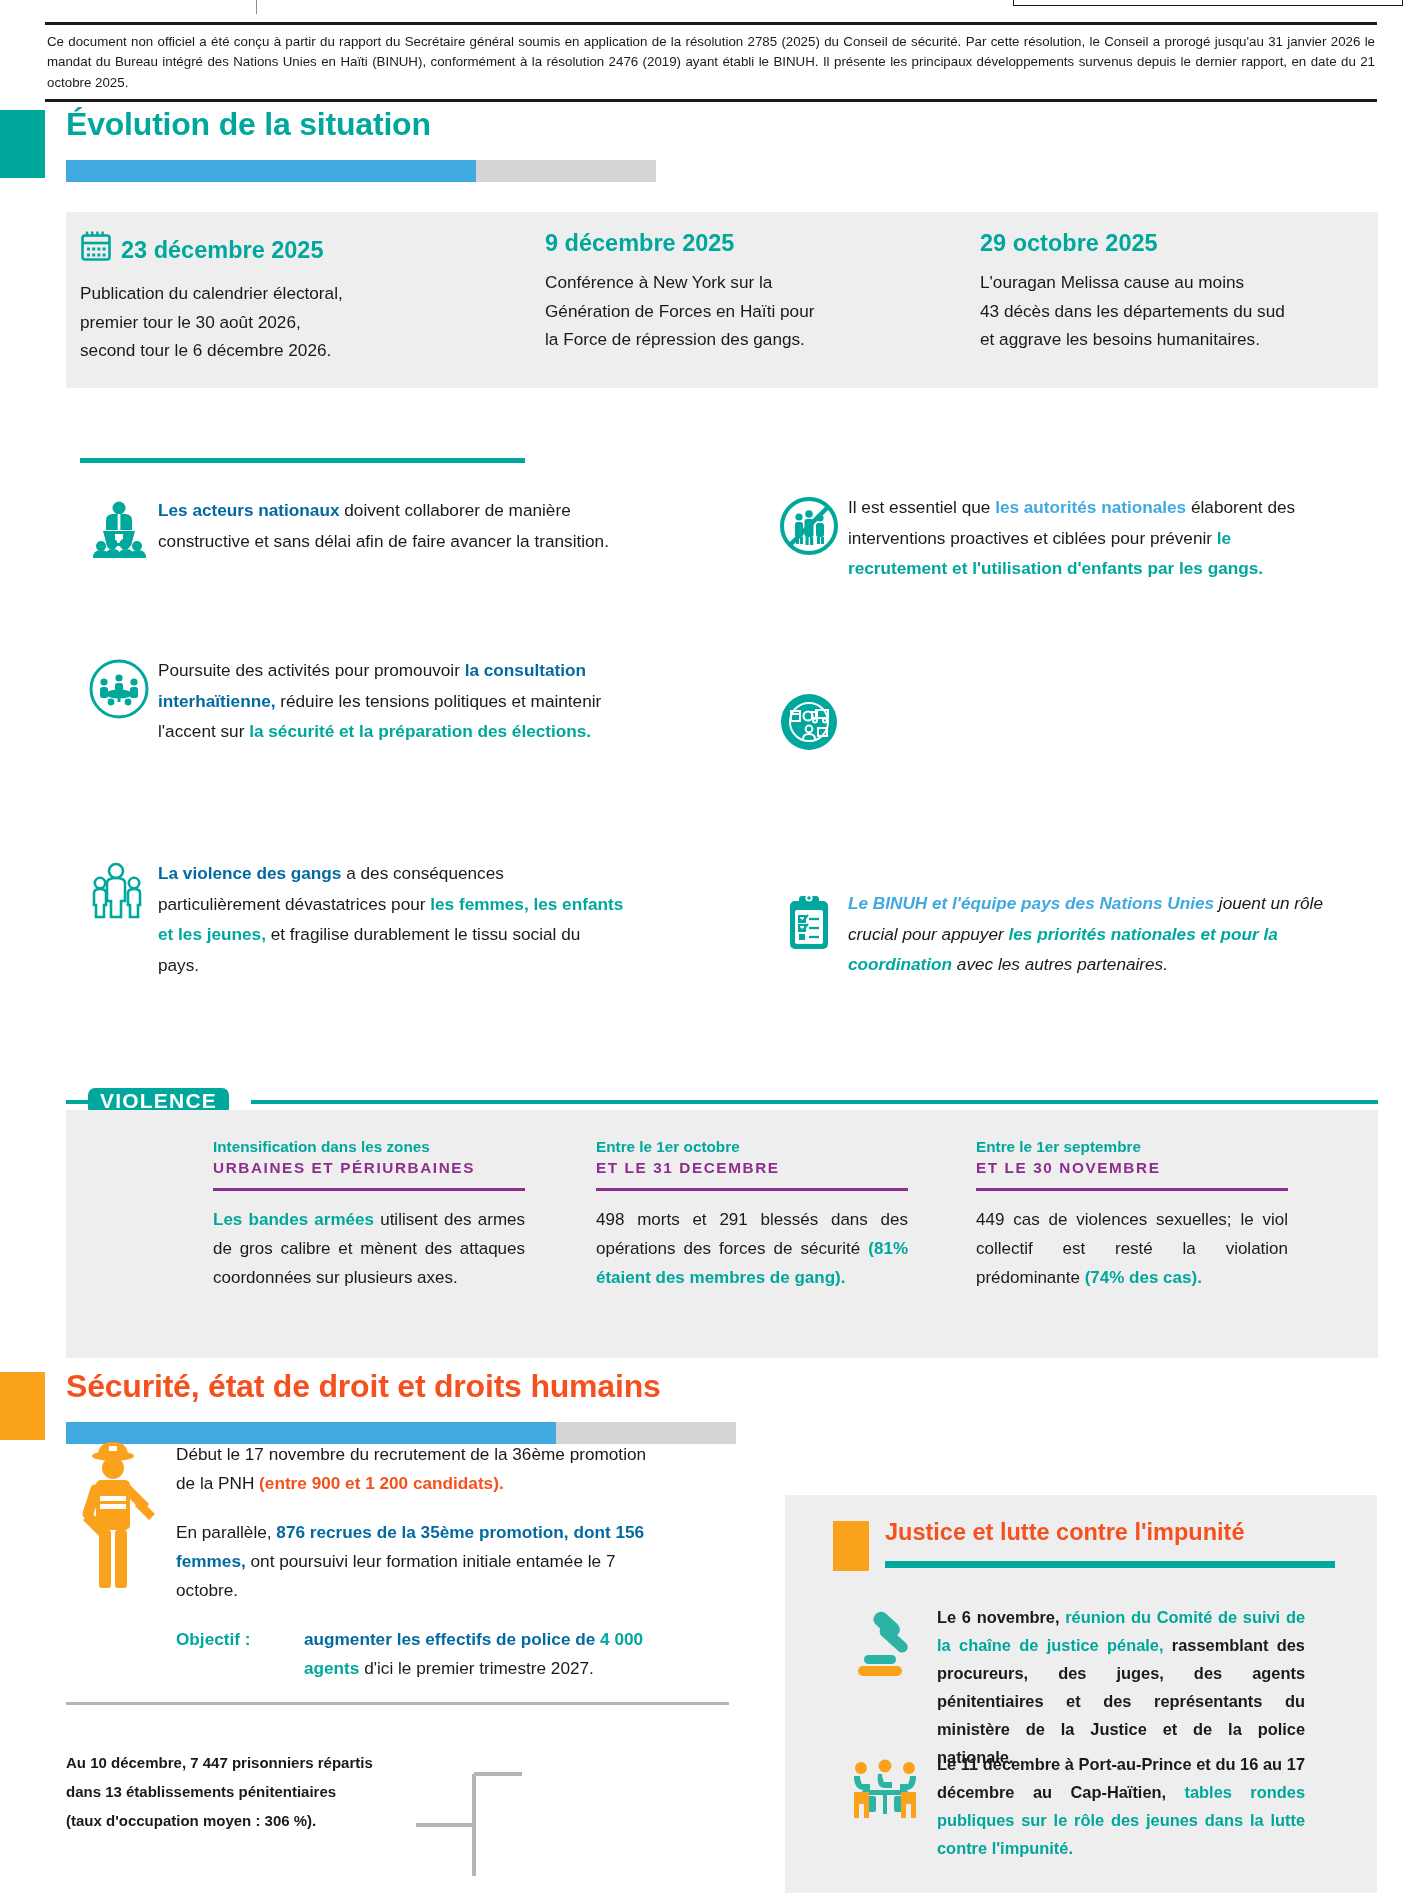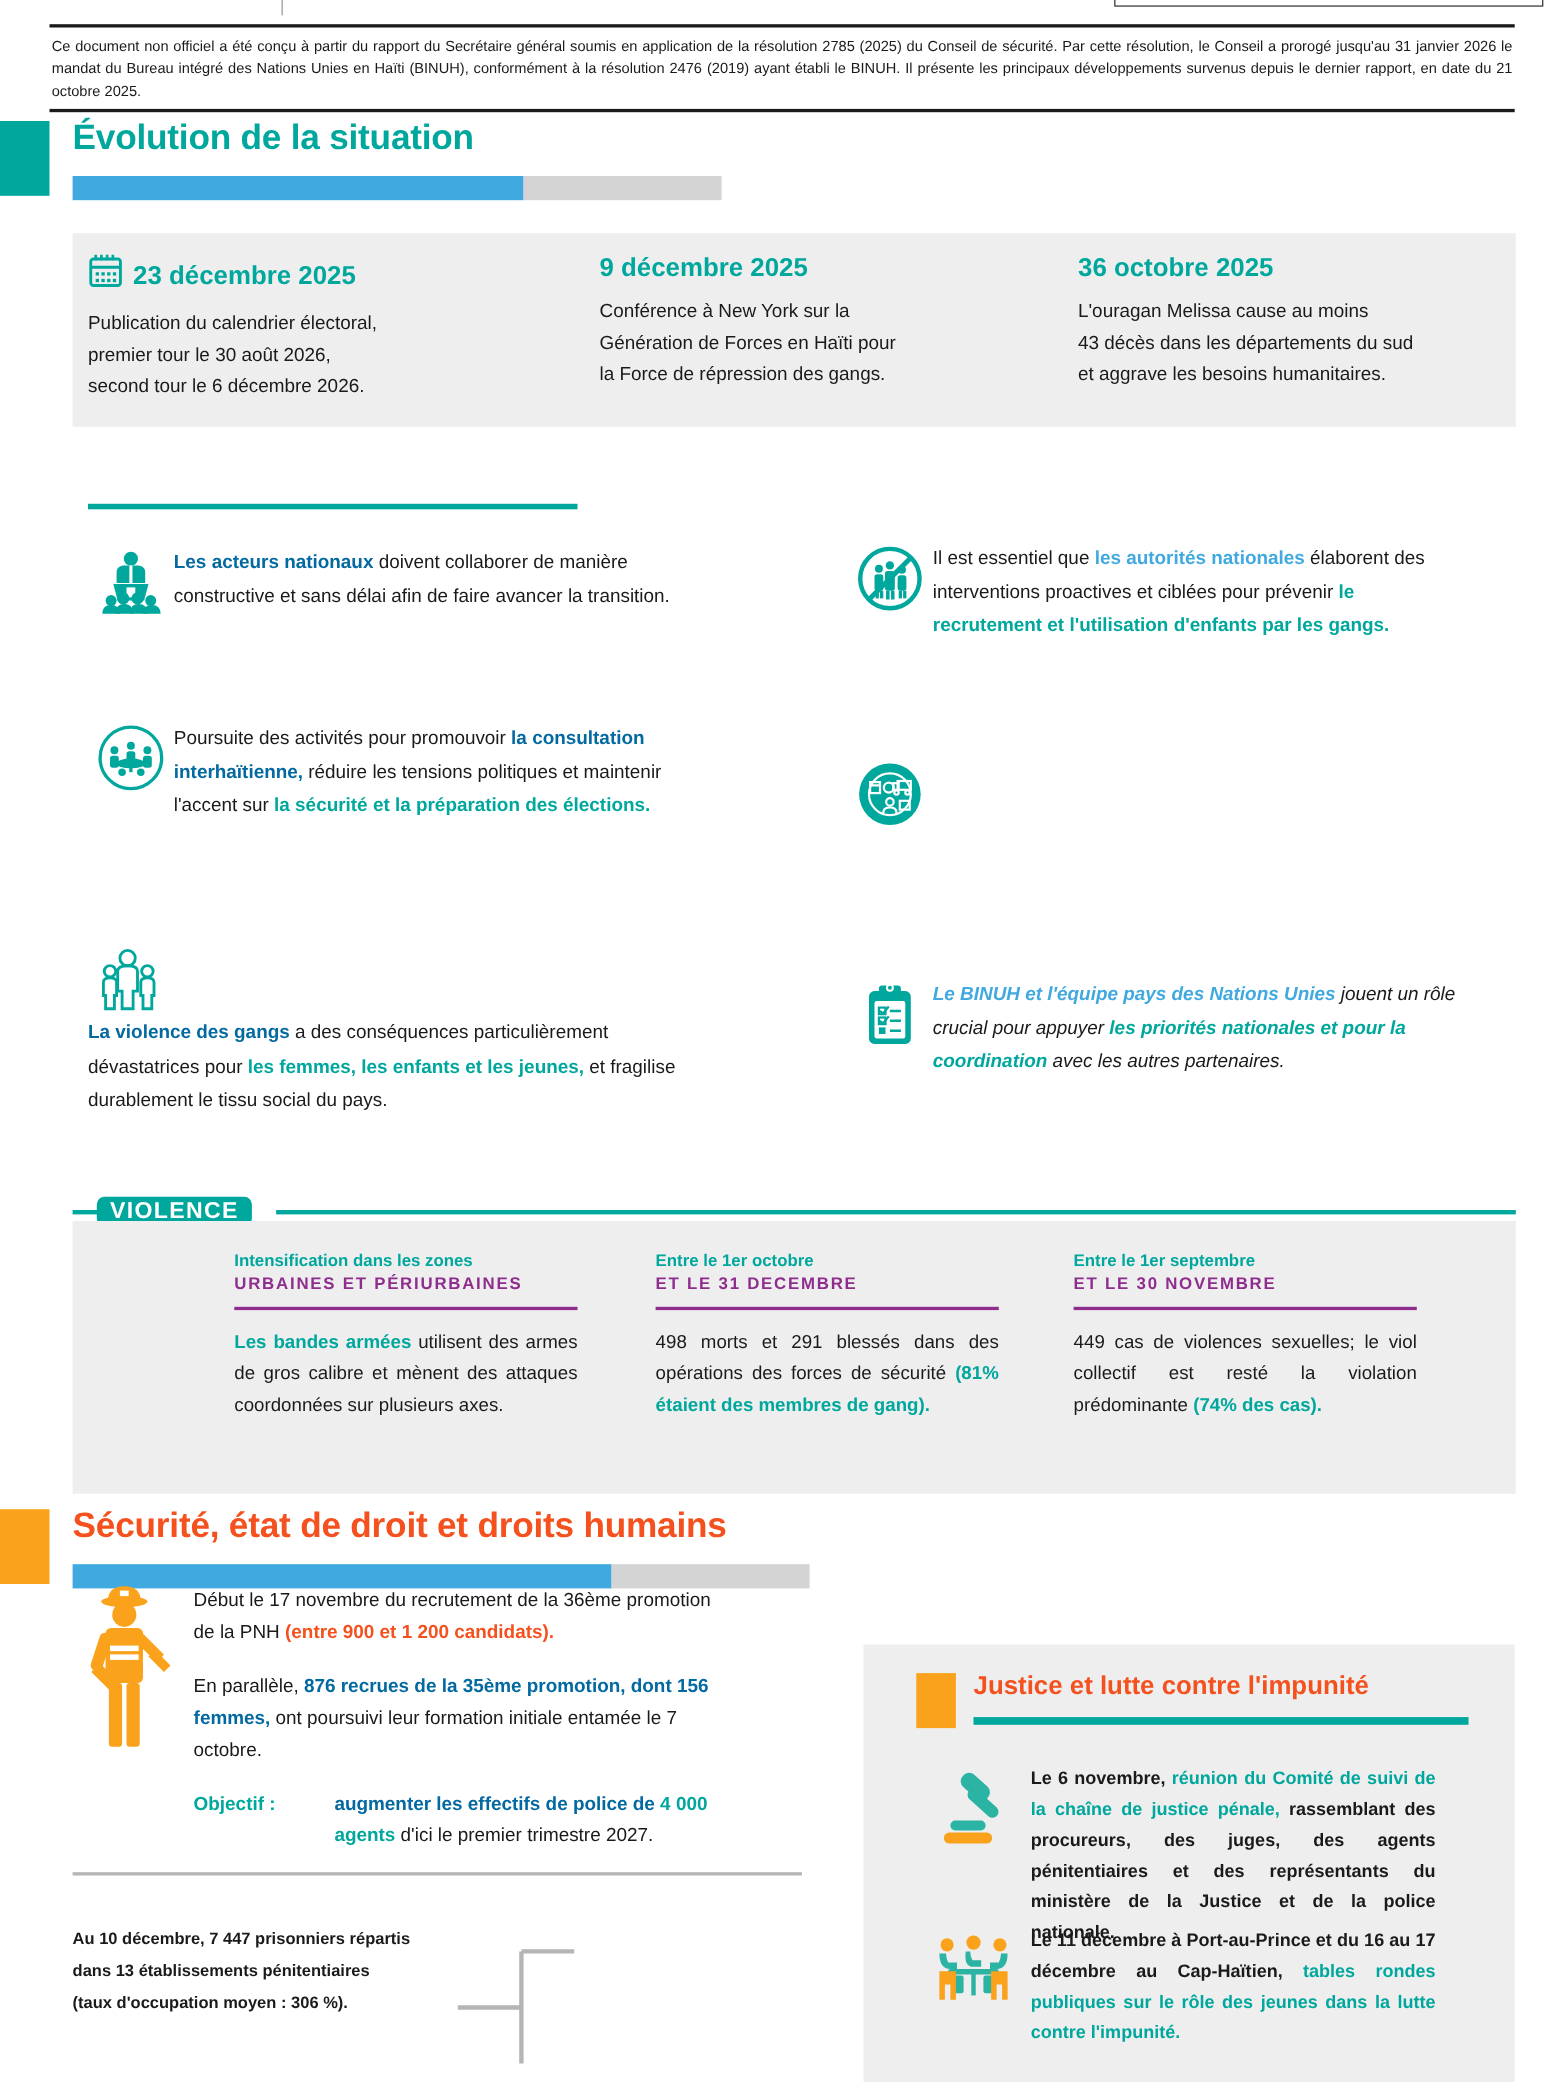--- a/index.html
+++ b/index.html
@@ -157,21 +157,21 @@
 <div class="tl-card" style="left:545px; width:390px;">
   <div class="tl-date">9 décembre 2025</div>
   <div class="tl-body">
     <div>Conférence à New York sur la</div>
     <div>Génération de Forces en Haïti pour</div>
     <div>la Force de répression des gangs.</div>
   </div>
 </div>
 
 <div class="tl-card" style="left:980px; width:420px;">
-  <div class="tl-date">36 octobre 2025</div>
+  <div class="tl-date">29 octobre 2025</div>
   <div class="tl-body">
     <div>L'ouragan Melissa cause au moins</div>
     <div>43 décès dans les départements du sud</div>
     <div>et aggrave les besoins humanitaires.</div>
   </div>
 </div>
 
 <div class="bl-rule" style="left:80px; top:458px; width:445px;"></div>
 
 <div class="bullet" style="left:80px; top:495px; width:530px;">
@@ -211,21 +211,21 @@
         <rect x="42" y="29" width="8" height="11" rx="2.5" fill="#00A79D"></rect>
       <circle cx="23" cy="44" r="3.4" fill="#00A79D"></circle>
         <circle cx="40" cy="44" r="3.4" fill="#00A79D"></circle>
     </svg>
   </div>
   <div class="bl-txt">
     <span class="k">Poursuite des activités pour promouvoir </span><span class="o">la consultation interhaïtienne, </span><span class="k">réduire les tensions politiques et maintenir l'accent sur </span><span class="t">la sécurité et la préparation des élections.</span>
   </div>
 </div>
 
-<div class="bullet" style="left:80px; top:858px; width:545px;flex-direction:column;">
+<div class="bullet" style="left:80px; top:858px; width:545px;">
   <div class="bl-ico">
     <svg width="62" height="62" viewBox="0 0 62 62">
       <g fill="none" stroke="#00A79D" stroke-width="2.6">
         <circle cx="28" cy="10" r="7"></circle>
         <path d="M19 22 Q19 17 28 17 Q37 17 37 22 L37 40 L33 40 L33 56 L23 56 L23 40 L19 40 Z"></path>
         <circle cx="12" cy="22" r="5.2"></circle>
         <path d="M6 32 Q6 28 12 28 Q18 28 18 32 L18 44 L16 44 L16 56 L8 56 L8 44 L6 44 Z"></path>
         <circle cx="46" cy="22" r="5.2"></circle>
         <path d="M40 32 Q40 28 46 28 Q52 28 52 32 L52 44 L50 44 L50 56 L42 56 L42 44 L40 44 Z"></path>
       </g>

